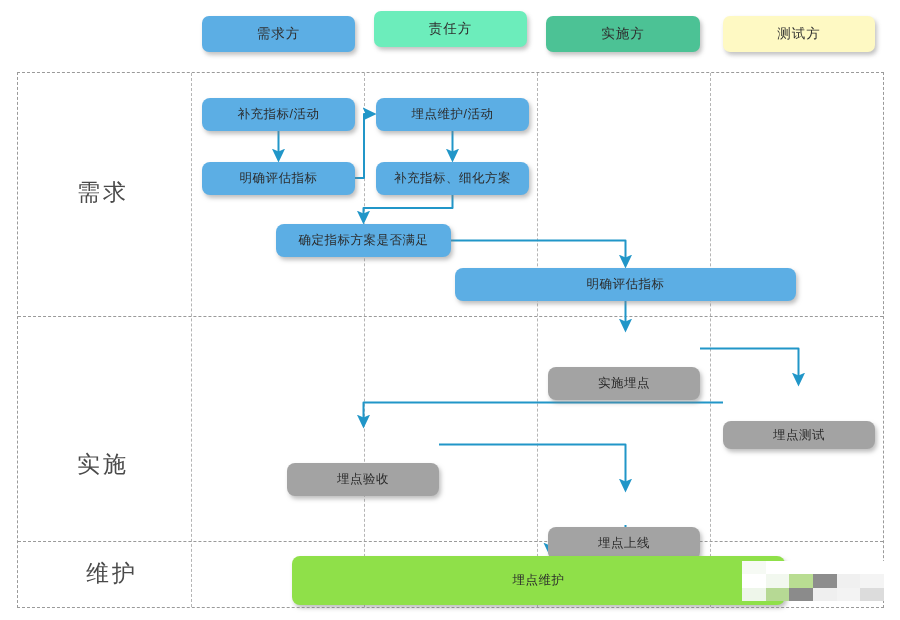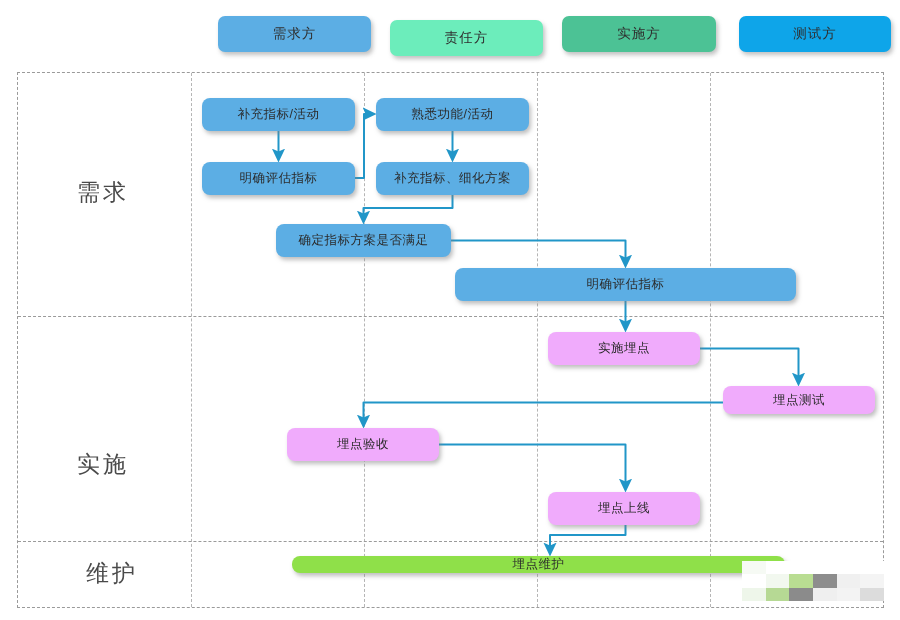--- a/index.html
+++ b/index.html
@@ -25,21 +25,20 @@
     height: 36px;
     border-radius: 7px;
     display: flex;
     align-items: center;
     justify-content: center;
     font-size: 13.5px;
     color: #2f2f2f;
     letter-spacing: 1px;
     box-shadow: 2px 3px 4px rgba(120,120,120,0.45);
     box-sizing: border-box;
-    margin-left: 16px;
   }
 
   
   #grid {
     position: absolute;
     box-sizing: border-box;
     border: 1px dashed #9a9a9a;
   }
   .grid-vline {
     position: absolute;
@@ -75,21 +74,21 @@
     align-items: center;
     justify-content: center;
     font-size: 12.5px;
     color: #2b2b2b;
     letter-spacing: 0.5px;
     box-sizing: border-box;
     box-shadow: 2px 3px 4px rgba(130,130,130,0.5);
     white-space: nowrap;
   }
   .node.blue   { background: #5caee4; }
-  .node.orange { background: #f0abfc; }
+  .node.orange { background: #a3a3a3; margin-top: 35px; }
   .node.green  { background: #8fe049; }
 
   
   #connectors {
     position: absolute;
     left: 0;
     top: 0;
     width: 900px;
     height: 620px;
     pointer-events: none;
@@ -104,23 +103,23 @@
   }
   #mosaic i { display: block; }
 </style>
 </head>
 <body>
 
 <div id="canvas">
 
   <div id="lane-headers">
       <div class="lane-header" style="left: 202px; top: 16px; width: 153px; background: rgb(92, 174, 228);">需求方</div>
-      <div class="lane-header" style="left: 374px; top: 20px; width: 153px; background: rgb(108, 237, 187);">责任方</div>
+      <div class="lane-header" style="left: 374px; top: 11px; width: 153px; background: rgb(108, 237, 187);">责任方</div>
       <div class="lane-header" style="left: 546px; top: 16px; width: 154px; background: rgb(76, 194, 149);">实施方</div>
-      <div class="lane-header" style="left: 723px; top: 16px; width: 152px; background: #0ea5e9;">测试方</div>
+      <div class="lane-header" style="left: 723px; top: 16px; width: 152px; background: #fef9c3;">测试方</div>
     </div>
 
   <div id="grid" style="left: 17px; top: 72px; width: 867px; height: 536px; border-color: rgb(154, 154, 154);">
       <div class="grid-vline" style="left: 173px; border-left-color: rgb(181, 181, 181);"></div>
       <div class="grid-vline" style="left: 346px; border-left-color: rgb(181, 181, 181);"></div>
       <div class="grid-vline" style="left: 519px; border-left-color: rgb(181, 181, 181);"></div>
       <div class="grid-vline" style="left: 692px; border-left-color: rgb(181, 181, 181);"></div>
       <div class="grid-hline" style="top: 243px; border-top-color: rgb(154, 154, 154);"></div>
       <div class="grid-hline" style="top: 468px; border-top-color: rgb(154, 154, 154);"></div>
     </div>
@@ -146,30 +145,30 @@
         <path d="M 625.5 301 L 625.5 325" fill="none" stroke="#2196c8" stroke-width="2" stroke-linejoin="round" marker-end="url(#arrowhead)"></path>
         <path d="M 700 348.5 L 798.5 348.5 L 798.5 379" fill="none" stroke="#2196c8" stroke-width="2" stroke-linejoin="round" marker-end="url(#arrowhead)"></path>
         <path d="M 723 402.5 L 363.5 402.5 L 363.5 421" fill="none" stroke="#2196c8" stroke-width="2" stroke-linejoin="round" marker-end="url(#arrowhead)"></path>
         <path d="M 439 444.5 L 625.5 444.5 L 625.5 485" fill="none" stroke="#2196c8" stroke-width="2" stroke-linejoin="round" marker-end="url(#arrowhead)"></path>
         <path d="M 625.5 525 L 625.5 535 L 550 535 L 550 549" fill="none" stroke="#2196c8" stroke-width="2" stroke-linejoin="round" marker-end="url(#arrowhead)"></path>
       </g>
   </svg>
 
   <div id="nodes">
       <div class="node blue" style="left: 202px; top: 98px; width: 153px; height: 33px;">补充指标/活动</div>
-      <div class="node blue" style="left: 376px; top: 98px; width: 153px; height: 33px;">熟悉功能/活动</div>
+      <div class="node blue" style="left: 376px; top: 98px; width: 153px; height: 33px;">埋点维护/活动</div>
       <div class="node blue" style="left: 202px; top: 162px; width: 153px; height: 33px;">明确评估指标</div>
       <div class="node blue" style="left: 376px; top: 162px; width: 153px; height: 33px;">补充指标、细化方案</div>
       <div class="node blue" style="left: 276px; top: 224px; width: 175px; height: 33px;">确定指标方案是否满足</div>
       <div class="node blue" style="left: 455px; top: 268px; width: 341px; height: 33px;">明确评估指标</div>
       <div class="node orange" style="left: 548px; top: 332px; width: 152px; height: 33px;">实施埋点</div>
       <div class="node orange" style="left: 723px; top: 386px; width: 152px; height: 28px;">埋点测试</div>
       <div class="node orange" style="left: 287px; top: 428px; width: 152px; height: 33px;">埋点验收</div>
       <div class="node orange" style="left: 548px; top: 492px; width: 152px; height: 33px;">埋点上线</div>
-      <div class="node green" style="left: 292px; top: 556px; width: 493px; height: 17px;">埋点维护</div>
+      <div class="node green" style="left: 292px; top: 556px; width: 493px; height: 49px;">埋点维护</div>
     </div>
 
   <div id="mosaic" style="left: 742px; top: 561px; width: 142px; height: 40px;">
       <i style="background: rgb(246, 250, 244);"></i>
       <i style="background: rgb(255, 255, 255);"></i>
       <i style="background: rgb(255, 255, 255);"></i>
       <i style="background: rgb(255, 255, 255);"></i>
       <i style="background: rgb(255, 255, 255);"></i>
       <i style="background: rgb(255, 255, 255);"></i>
       <i style="background: rgb(255, 255, 255);"></i>

